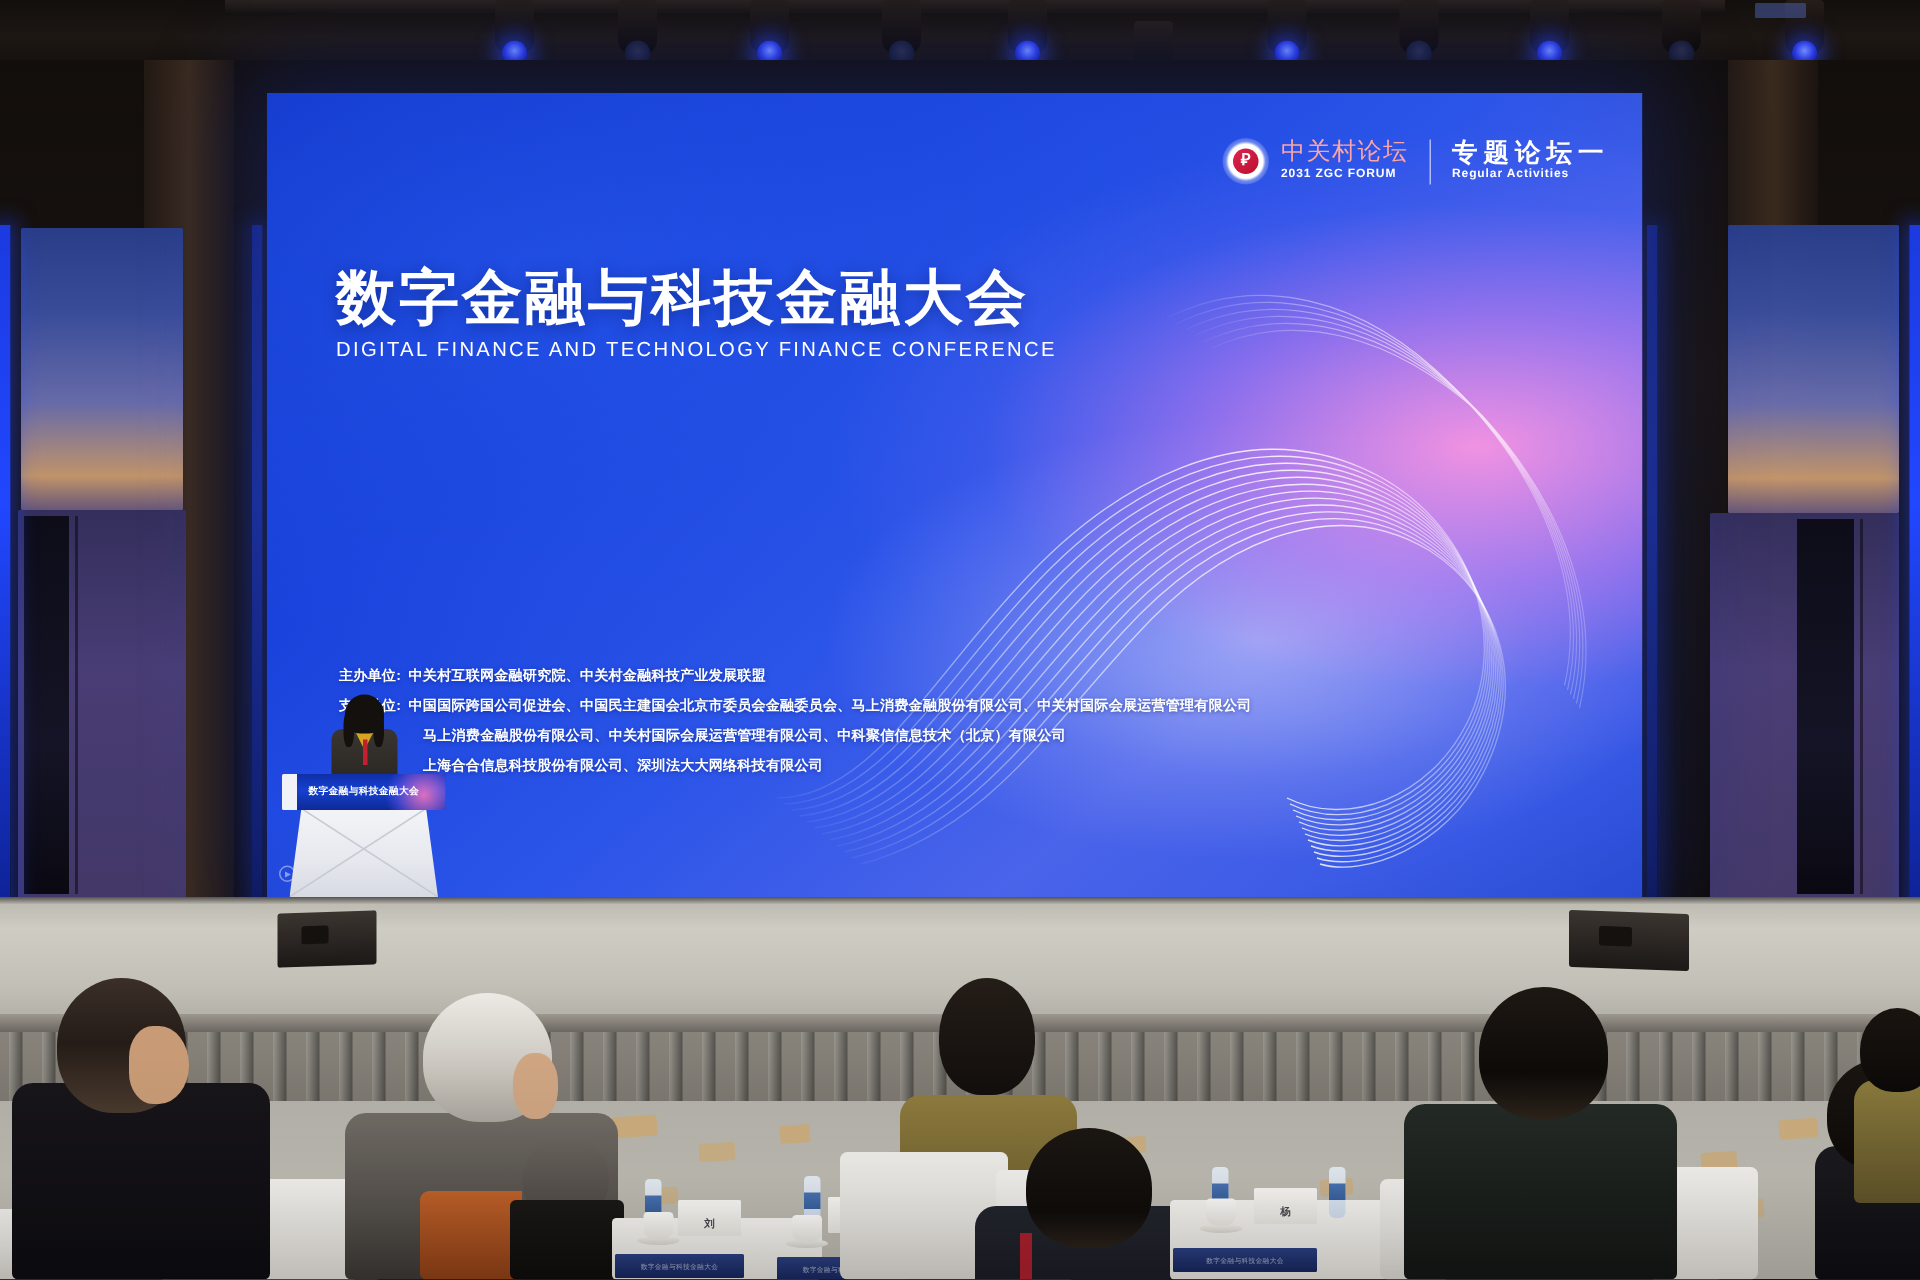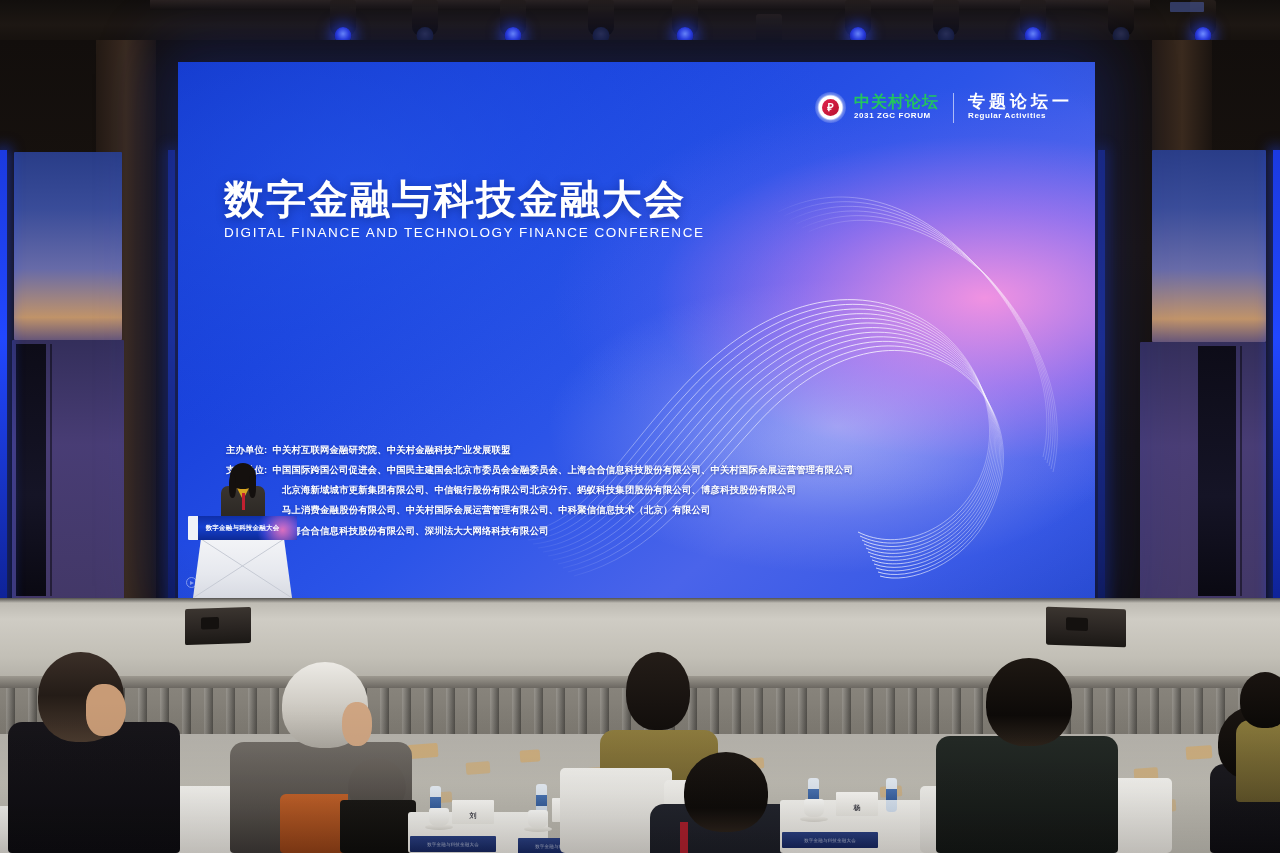--- a/index.html
+++ b/index.html
@@ -106,21 +106,21 @@
     width:31px; height:31px; border-radius:50%;
     background:radial-gradient(circle at 50% 50%, #ffffff 0%, #ffffff 52%, rgba(255,255,255,.35) 60%, rgba(255,255,255,.12) 72%, transparent 80%);
     display:flex; align-items:center; justify-content:center; position:relative;
   }
   .logo-mark-inner {
     width:17px; height:17px; border-radius:50%;
     background:linear-gradient(135deg,#e0234e,#b8102f);
     display:flex; align-items:center; justify-content:center;
     color:#fff; font-size:11px; font-weight:bold; line-height:1;
   }
-  .logo-cn { color:#22c55e; font-size:16px; font-weight:bold; letter-spacing:1px; line-height:1.05; }
+  .logo-cn { color:#fca5a5; font-size:16px; font-weight:normal; letter-spacing:1px; line-height:1.05; }
   .logo-en { color:#fff; font-size:8px; font-weight:bold; letter-spacing:.6px; line-height:1.3; }
   .logo-div { width:1px; height:30px; background:rgba(255,255,255,.6); }
   .logo-cn2 { color:#fff; font-size:17px; font-weight:bold; letter-spacing:4px; line-height:1.05; }
   .logo-en2 { color:#fff; font-size:8px; font-weight:bold; letter-spacing:.6px; line-height:1.3; }
 
   
   .headline { position:absolute; left:46px; top:115px; }
   .h-main {
     color:#fff; font-size:40px; font-weight:bold; letter-spacing:2px;
     line-height:1.12; text-shadow:0 2px 10px rgba(0,20,90,.45);
@@ -430,24 +430,21 @@
       <div class="h-main">数字金融与科技金融大会</div>
       <div class="h-sub-en">DIGITAL FINANCE AND TECHNOLOGY FINANCE CONFERENCE</div>
     </div>
 
 
     <div class="orgs">
       <div class="org-line">
         <span class="lbl">主办单位:</span><span>中关村互联网金融研究院、中关村金融科技产业发展联盟</span>
       </div>
       <div class="org-line">
-        <span class="lbl">支持单位:</span><span>中国国际跨国公司促进会、中国民主建国会北京市委员会金融委员会、上海合合信息科技股份有限公司、中关村国际会展运营管理有限公司</span>
-      </div>
-      <div class="org-line indent">
-        <span>北京海新域城市更新集团有限公司、中信银行股份有限公司北京分行、蚂蚁科技集团股份有限公司、博彦科技股份有限公司</span>
+        <span class="lbl">支持单位:</span><span>中国国际跨国公司促进会、中国民主建国会北京市委员会金融委员会、马上消费金融股份有限公司、中关村国际会展运营管理有限公司</span>
       </div>
       <div class="org-line indent">
         <span>马上消费金融股份有限公司、中关村国际会展运营管理有限公司、中科聚信信息技术（北京）有限公司</span>
       </div>
       <div class="org-line indent">
         <span>上海合合信息科技股份有限公司、深圳法大大网络科技有限公司</span>
       </div>
     </div>
 
     <div class="screen-wm">

